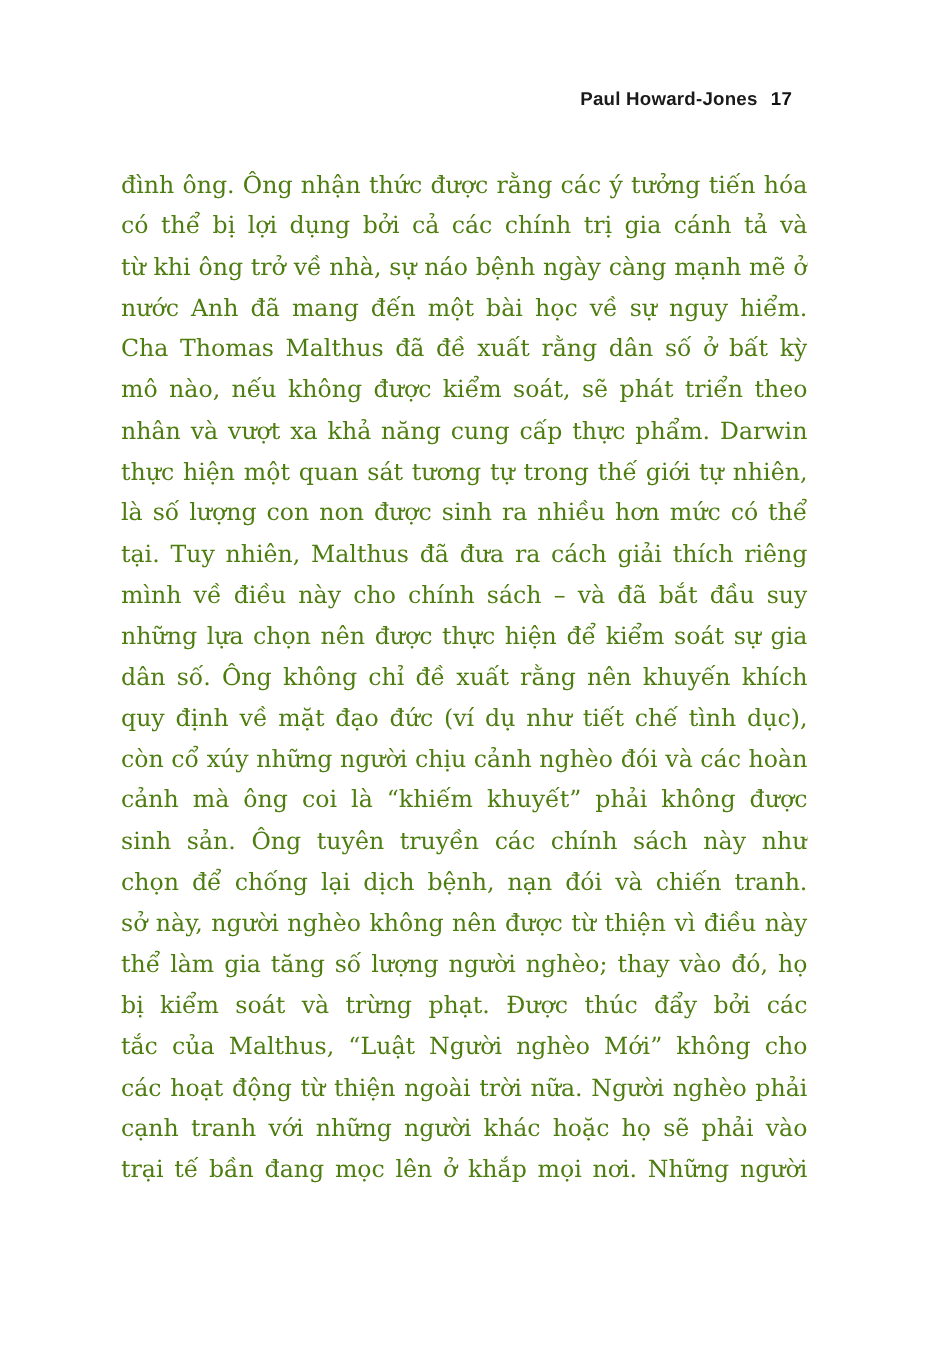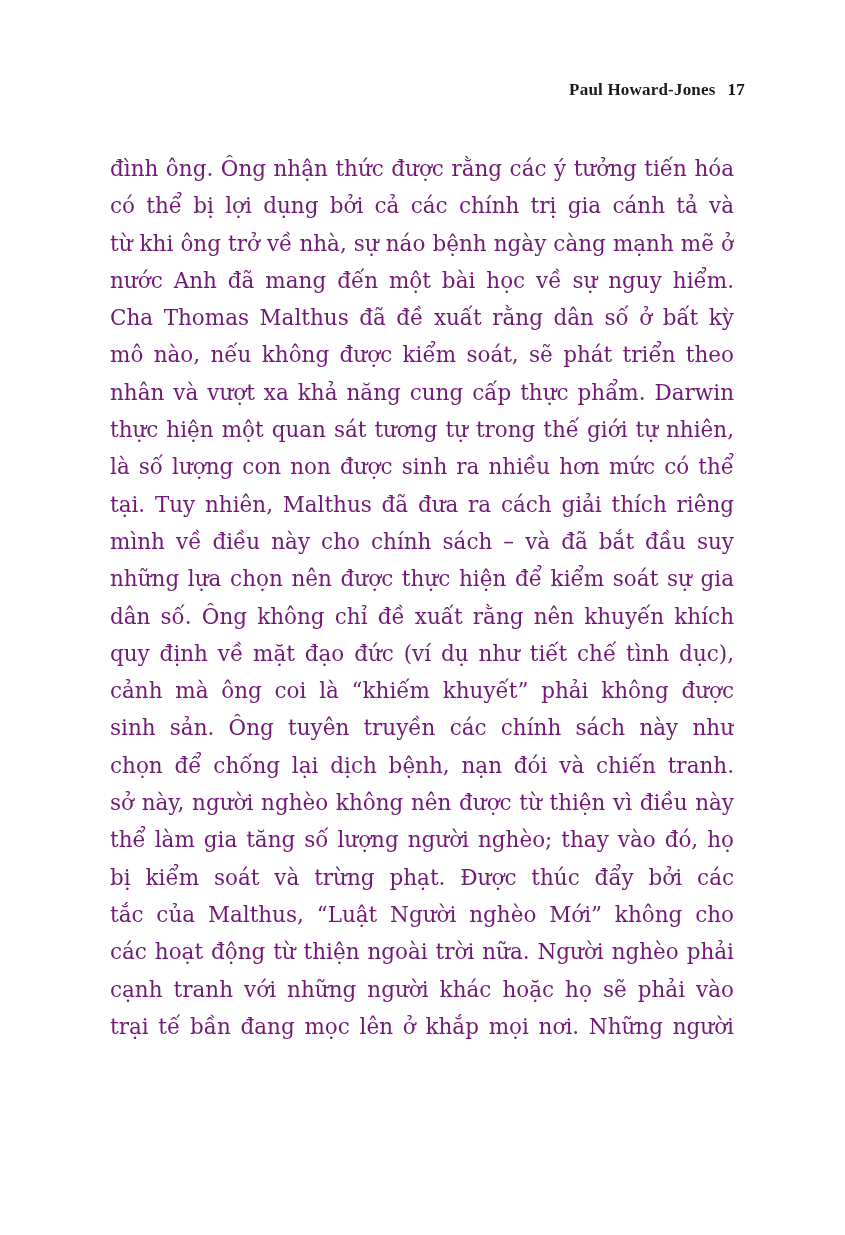--- a/index.html
+++ b/index.html
@@ -11,43 +11,43 @@
     position: relative;
     width: 845px;
     height: 1235px;
     background: #ffffff;
     overflow: hidden;
     font-family: "DejaVu Serif", serif;
   }
   .running-header {
     position: absolute;
     top: 80px;
-    left: 123px;
+    left: 98px;
     width: 622px;
     text-align: right;
-    font-family: Liberation Serif, serif;
+    font-family: Liberation Sans, sans-serif;
     font-size: 17px;
     font-weight: 700;
     color: #1a1a1a;
     letter-spacing: 0.2px;
   }
   .running-header .pagenum {
     margin-left: 12px;
     font-weight: 800;
     color: #111111;
   }
   .body-text {
     position: absolute;
     top: 150px;
     left: 110px;
     width: 624px;
     font-family: "DejaVu Serif", serif;
     font-size: 21.5px;
     line-height: 37.3px;
-    color: #701a75;
+    color: #4d7c0f;
   }
   .body-line {
     text-align: justify;
     text-align-last: justify;
     height: 37.3px;
     overflow: hidden;
     white-space: normal;
   }
 </style>
 </head>
@@ -68,20 +68,21 @@
       <div class="body-line">Cha Thomas Malthus đã đề xuất rằng dân số ở bất kỳ quy</div>
       <div class="body-line">mô nào, nếu không được kiểm soát, sẽ phát triển theo cấp số</div>
       <div class="body-line">nhân và vượt xa khả năng cung cấp thực phẩm. Darwin đã</div>
       <div class="body-line">thực hiện một quan sát tương tự trong thế giới tự nhiên, tức</div>
       <div class="body-line">là số lượng con non được sinh ra nhiều hơn mức có thể tồn</div>
       <div class="body-line">tại. Tuy nhiên, Malthus đã đưa ra cách giải thích riêng của</div>
       <div class="body-line">mình về điều này cho chính sách – và đã bắt đầu suy nghĩ về</div>
       <div class="body-line">những lựa chọn nên được thực hiện để kiểm soát sự gia tăng</div>
       <div class="body-line">dân số. Ông không chỉ đề xuất rằng nên khuyến khích các</div>
       <div class="body-line">quy định về mặt đạo đức (ví dụ như tiết chế tình dục), mà</div>
+      <div class="body-line">còn cổ xúy những người chịu cảnh nghèo đói và các hoàn</div>
       <div class="body-line">cảnh mà ông coi là “khiếm khuyết” phải không được phép</div>
       <div class="body-line">sinh sản. Ông tuyên truyền các chính sách này như những lựa</div>
       <div class="body-line">chọn để chống lại dịch bệnh, nạn đói và chiến tranh. Trên cơ</div>
       <div class="body-line">sở này, người nghèo không nên được từ thiện vì điều này có</div>
       <div class="body-line">thể làm gia tăng số lượng người nghèo; thay vào đó, họ cần</div>
       <div class="body-line">bị kiểm soát và trừng phạt. Được thúc đẩy bởi các nguyên</div>
       <div class="body-line">tắc của Malthus, “Luật Người nghèo Mới” không cho phép</div>
       <div class="body-line">các hoạt động từ thiện ngoài trời nữa. Người nghèo phải</div>
       <div class="body-line">cạnh tranh với những người khác hoặc họ sẽ phải vào những</div>
       <div class="body-line">trại tế bần đang mọc lên ở khắp mọi nơi. Những người phản</div>

